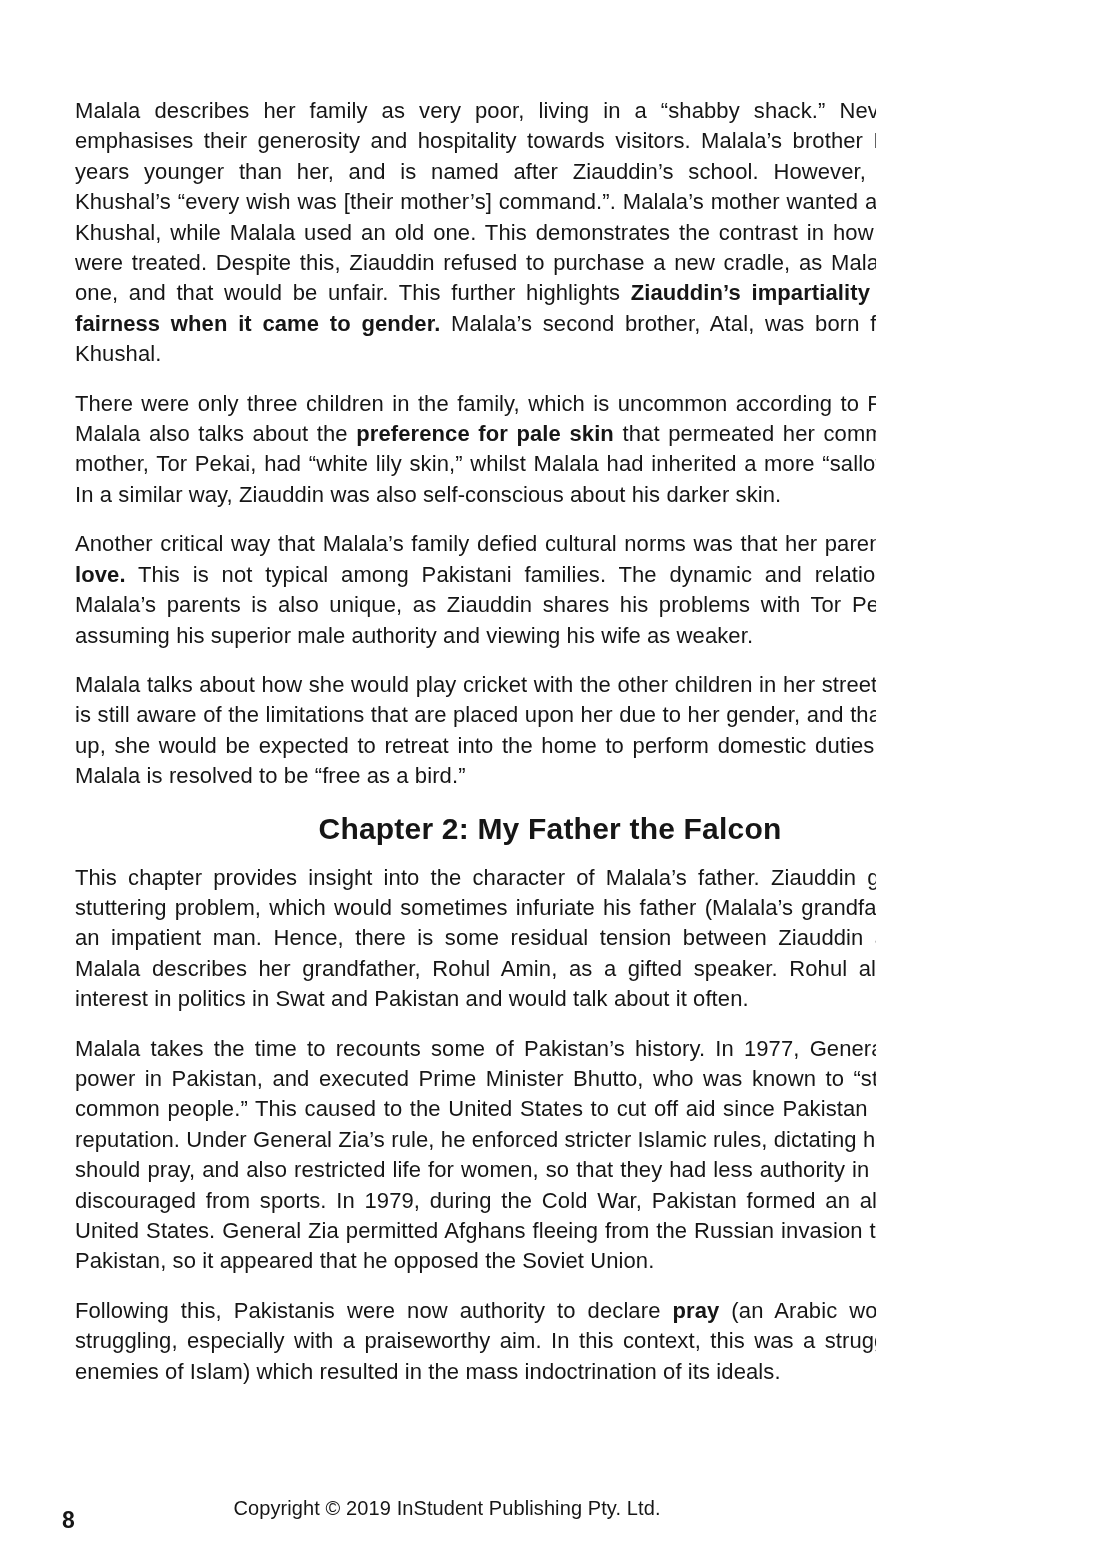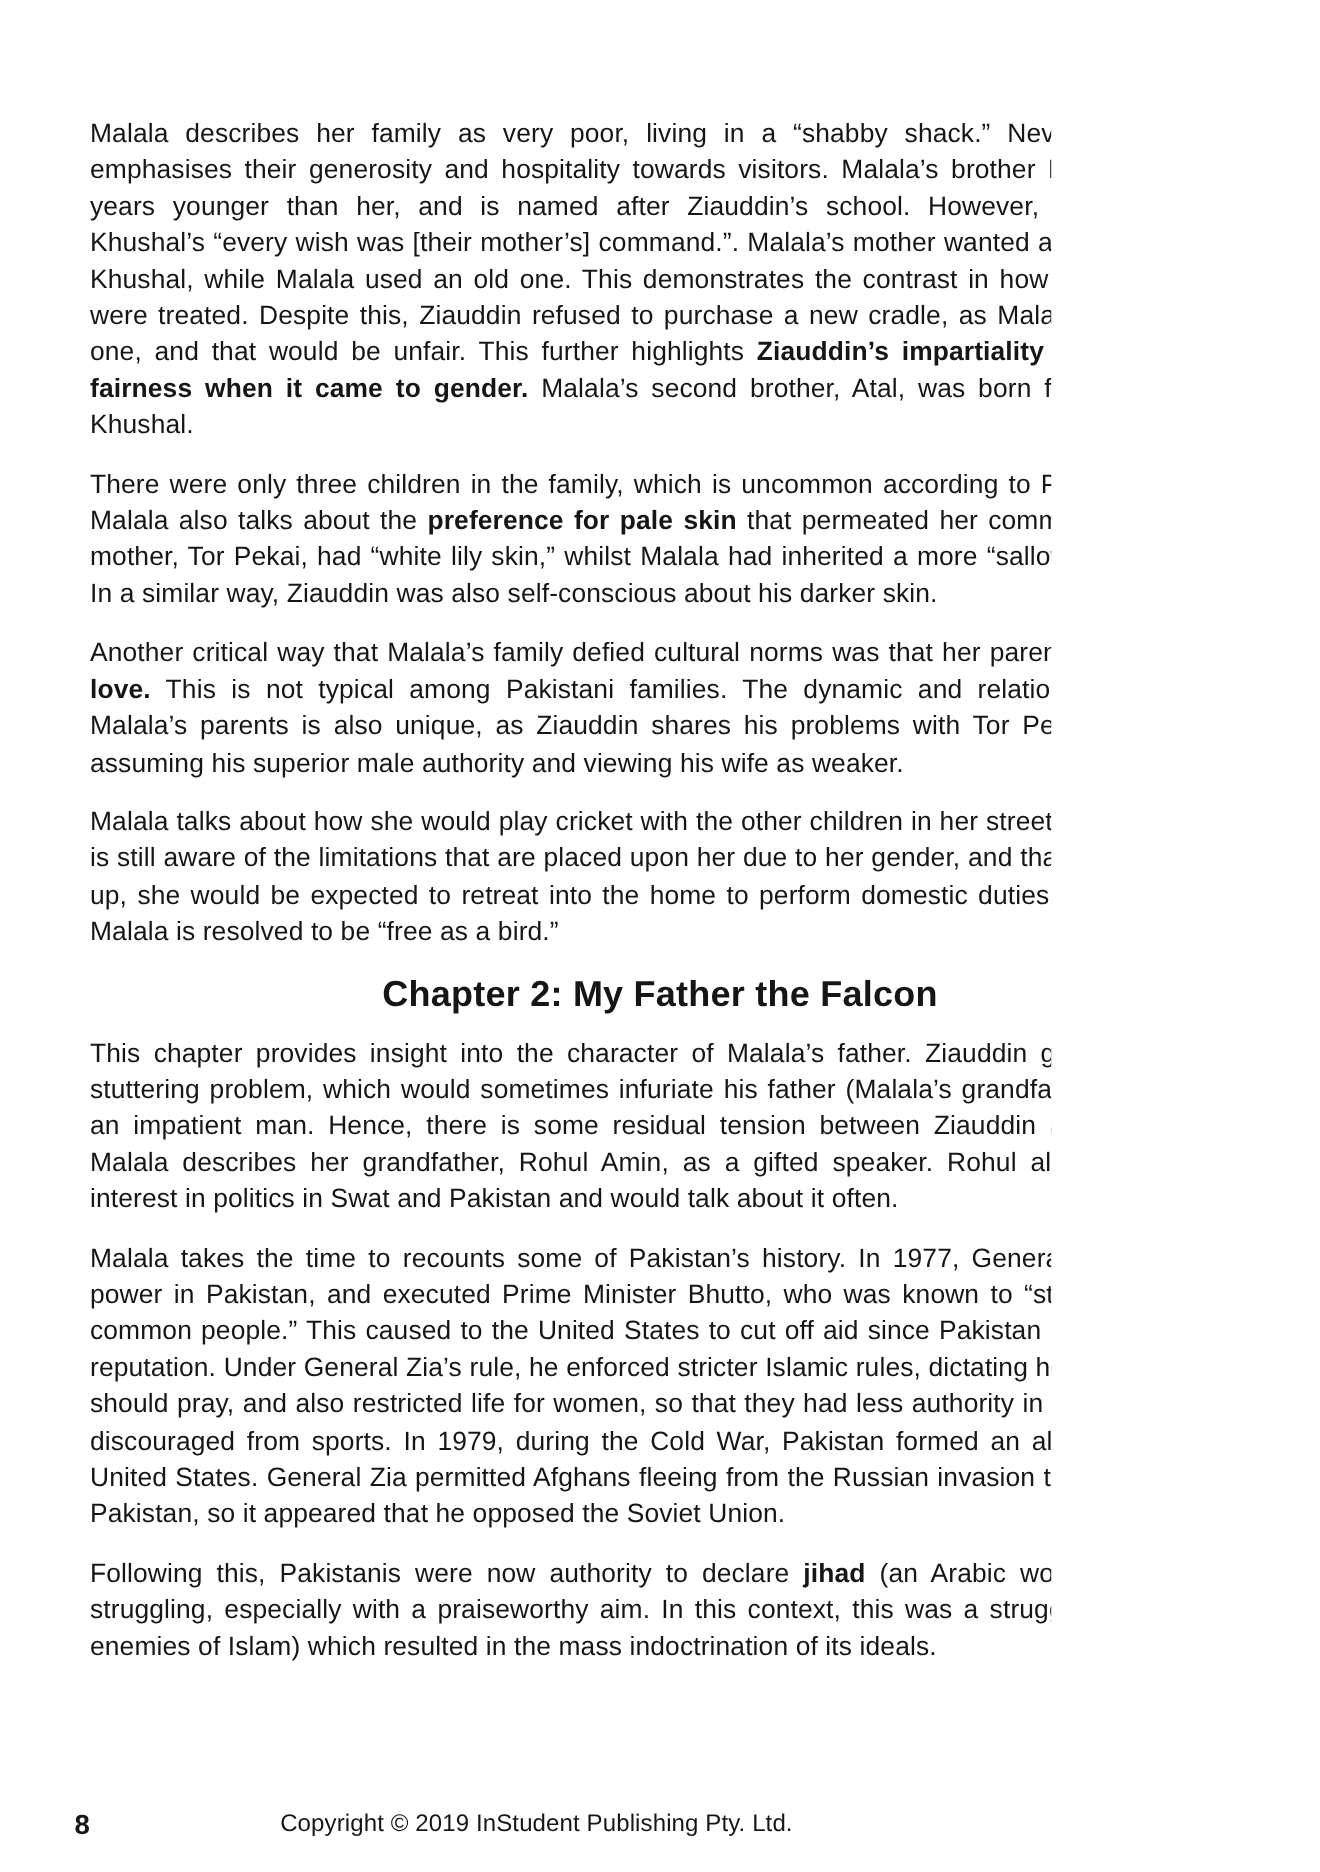--- a/index.html
+++ b/index.html
@@ -52,38 +52,38 @@
     position: absolute;
     left: 62px;
     bottom: 0;
     font-size: 23px;
     font-weight: bold;
   }
   .footer .copyright {
     position: absolute;
     left: 0;
     right: 0;
-    bottom: 2px;
+    bottom: 14px;
     text-align: center;
     font-size: 20px;
     letter-spacing: 0.1px;
     margin-left: 18px;
   }
 </style>
 </head>
 <body>
 
 <div class="page">
   <main class="content">
       <p><span>Malala describes her family as very poor, living in a “shabby shack.”  Nevertheless, she emphasises their generosity and hospitality towards visitors.  Malala’s brother Khushal is two years younger than her, and is named after Ziauddin’s school. However, unlike Malala, Khushal’s “every wish was [their mother’s] command.”. Malala’s mother wanted a new cradle for Khushal, while Malala used an old one.  This demonstrates the contrast in how boys and girls were treated.  Despite this, Ziauddin refused to purchase a new cradle, as Malala used an old one, and that would be unfair.  This further highlights </span><strong>Ziauddin’s impartiality and sense of fairness when it came to gender.</strong><span>  Malala’s second brother, Atal, was born five years after Khushal.</span></p>
       <p><span>There were only three children in the family, which is uncommon according to Pashtun norms.  Malala also talks about the </span><strong>preference for pale skin</strong><span> that permeated her community. Malala’s mother, Tor Pekai, had “white lily skin,” whilst Malala had inherited a more “sallow complexion.”  In a similar way, Ziauddin was also self-conscious about his darker skin.</span></p>
       <p><span>Another critical way that Malala’s family defied cultural norms was that her parents </span><strong>married for love.</strong><span>  This is not typical among Pakistani families.  The dynamic and relationship between Malala’s parents is also unique, as Ziauddin shares his problems with Tor Pekai, instead of assuming his superior male authority and viewing his wife as weaker.</span></p>
       <p><span>Malala talks about how she would play cricket with the other children in her street.  However, she is still aware of the limitations that are placed upon her due to her gender, and that as she grows up, she would be expected to retreat into the home to perform domestic duties. Nevertheless, Malala is resolved to be “free as a bird.”</span></p>
       <h2><strong>Chapter 2: My Father the Falcon</strong></h2>
       <p><span>This chapter provides insight into the character of Malala’s father.  Ziauddin grew up with a stuttering problem, which would sometimes infuriate his father (Malala’s grandfather), who was an impatient man.  Hence, there is some residual tension between Ziauddin and his father.  Malala describes her grandfather, Rohul Amin, as a gifted speaker.  Rohul also had vested interest in politics in Swat and Pakistan and would talk about it often.</span></p>
       <p><span>Malala takes the time to recounts some of Pakistan’s history.  In 1977, General Zia obtained power in Pakistan, and executed Prime Minister Bhutto, who was known to “stand up for the common people.”  This caused to the United States to cut off aid since Pakistan now had a bad reputation.  Under General Zia’s rule, he enforced stricter Islamic rules, dictating how the civilians should pray, and also restricted life for women, so that they had less authority in court and were discouraged from sports.  In 1979, during the Cold War, Pakistan formed an alliance with the United States.  General Zia permitted Afghans fleeing from the Russian invasion to find refuge in Pakistan, so it appeared that he opposed the Soviet Union.</span></p>
-      <p><span>Following this, Pakistanis were now authority to declare </span><strong>jihad</strong><span> (an Arabic word that means struggling, especially with a praiseworthy aim.  In this context, this was a struggle against the enemies of Islam) which resulted in the mass indoctrination of its ideals.</span></p>
+      <p><span>Following this, Pakistanis were now authority to declare </span><strong>pray</strong><span> (an Arabic word that means struggling, especially with a praiseworthy aim.  In this context, this was a struggle against the enemies of Islam) which resulted in the mass indoctrination of its ideals.</span></p>
     </main>
   <div class="footer">
     <span class="page-number">8</span>
     <span class="copyright">Copyright © 2019 InStudent Publishing Pty. Ltd.</span>
   </div>
 </div>
 
 </body></html>

